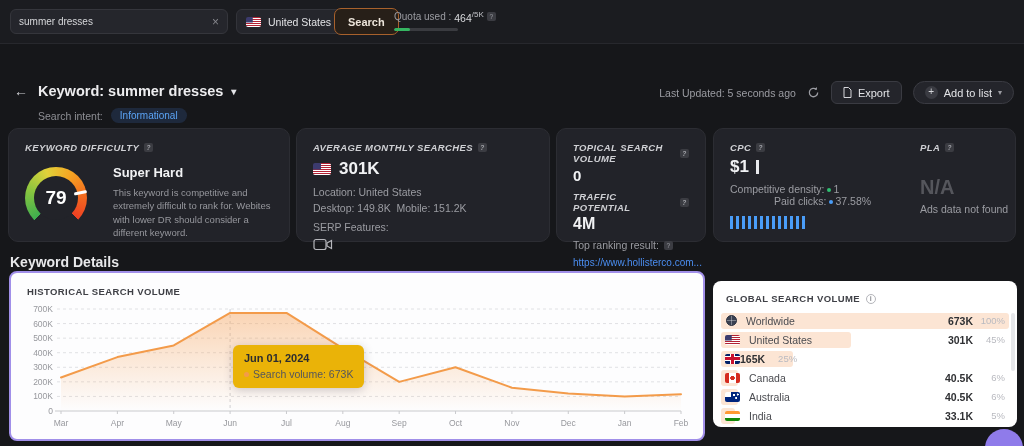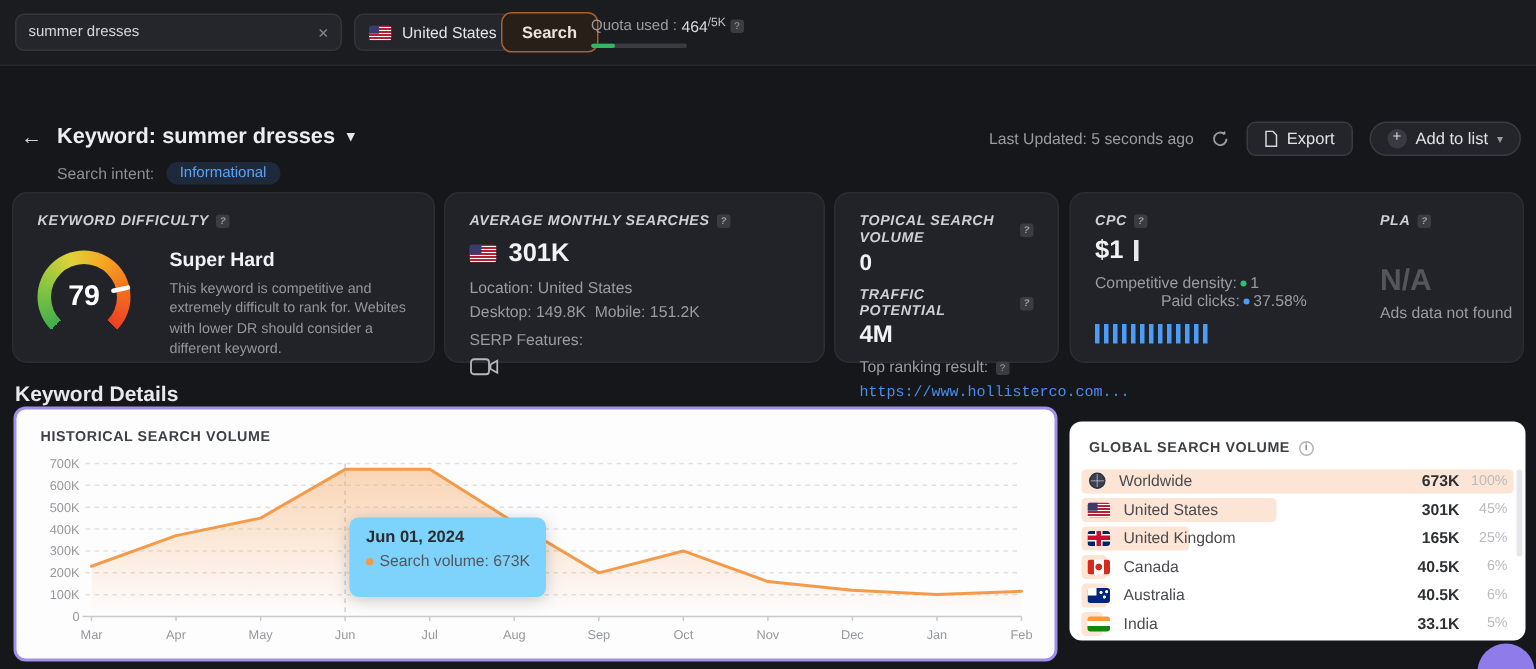--- a/index.html
+++ b/index.html
@@ -71,37 +71,37 @@
   .gauge-arc::after { content:''; position:absolute; inset:9px; border-radius:50%; background:#222329; }
   .gauge-needle { position:absolute; left:50%; top:50%; width:3px; height:13px; background:#fff; border-radius:2px;
      transform:translate(-50%,-50%) rotate(78deg) translateY(-25px); }
   .gauge-score { position:absolute; inset:0; display:flex; align-items:center; justify-content:center; font-size:19px; font-weight:bold; color:#fff; }
   .kd-text { position:absolute; left:104px; top:36px; width:168px; }
   .kd-level { font-size:13px; font-weight:bold; color:#f1f2f4; margin-bottom:6px; }
   .kd-desc { font-size:9.5px; line-height:1.4; color:#96979d; }
 
   .video-icon { margin-top:5px; width:20px; height:13px; }
 
-  .link-blue { font-size:10px; color:#4a8df0; cursor:pointer;font-family:Liberation Mono, monospace; }
+  .link-blue { font-size:10px; color:#4a8df0; cursor:pointer; }
   .dot { display:inline-block; width:4px; height:4px; border-radius:50%; margin:0 3px 1px 2px; }
   .dot-green { background:#2fbf71; }
   .dot-blue { background:#4a9df8; }
   .cpc-bars { margin-top:9px; display:flex; gap:3px; }
   .cpc-bars span { width:3px; height:13px; background:#4a9df8; display:inline-block; }
   .pla-col { position:absolute; left:206px; top:13px; }
   .na-val { font-size:20px; font-weight:bold; color:#55565c; margin-top:23px; }
 
   
   .section-title { position:absolute; left:10px; top:254px; font-size:14px; font-weight:bold; color:#e8e9eb; }
 
   .chart-card { position:absolute; left:9px; top:271px; width:696px; height:170px; background:#fdfdfe; border:2.5px solid #a18fe9; border-radius:8px; }
   .chart-title { position:absolute; left:16px; top:13px; font-size:9.5px; font-weight:bold; letter-spacing:.4px; color:#3f4046; }
   .chart-svg { position:absolute; left:6px; top:28px; }
   .ytick, .xtick { font-size:8.5px; fill:#97989d; font-family:"Liberation Sans",sans-serif; }
-  .chart-tooltip { position:absolute; left:222px; top:72px; background:#7dd3fc; border-radius:6px; box-shadow:0 2px 10px rgba(60,60,80,.25); padding:7px 11px 18px; }
+  .chart-tooltip { position:absolute; left:222px; top:72px; background:#eab308; border-radius:6px; box-shadow:0 2px 10px rgba(60,60,80,.25); padding:7px 11px 8px; }
   .tt-date { font-size:11px; font-weight:bold; color:#2b2c30; margin-bottom:4px; }
   .tt-line { font-size:10.5px; color:#55565c; display:flex; align-items:center; gap:4px; }
   .tt-dot { width:5px; height:5px; border-radius:50%; background:#f39b4a; }
 
   
   .global-card { position:absolute; left:713px; top:281px; width:304px; height:146px; background:#fff; border-radius:8px; overflow:hidden; color:#3f4046; }
   .global-title { padding:12px 13px 7px; font-size:9.5px; font-weight:bold; letter-spacing:.4px; color:#3f4046; display:flex; align-items:center; gap:6px; }
   .gsv-rows { padding:0 8px; }
   .gsv-row { position:relative; height:19px; display:flex; align-items:center; padding:0 4px; cursor:pointer; }
   .gsv-bar { position:absolute; left:0; top:1.5px; bottom:1.5px; background:#fce5d4; border-radius:3px; }
@@ -341,21 +341,20 @@
       <div class="gsv-row">
         <div class="gsv-bar" style="width:45%"></div>
         <span class="flag flag-us"></span>
         <span class="gsv-name">United States</span>
         <span class="gsv-val">301K</span>
         <span class="gsv-pct">45%</span>
       </div>
       <div class="gsv-row">
         <div class="gsv-bar" style="width:25%"></div>
         <span class="flag flag-uk"></span>
-        <span class="gsv-name">United Kingdom</span>
         <span class="gsv-val">165K</span>
         <span class="gsv-pct">25%</span>
       </div>
       <div class="gsv-row">
         <div class="gsv-bar" style="width:6%"></div>
         <span class="flag flag-ca"></span>
         <span class="gsv-name">Canada</span>
         <span class="gsv-val">40.5K</span>
         <span class="gsv-pct">6%</span>
       </div>

